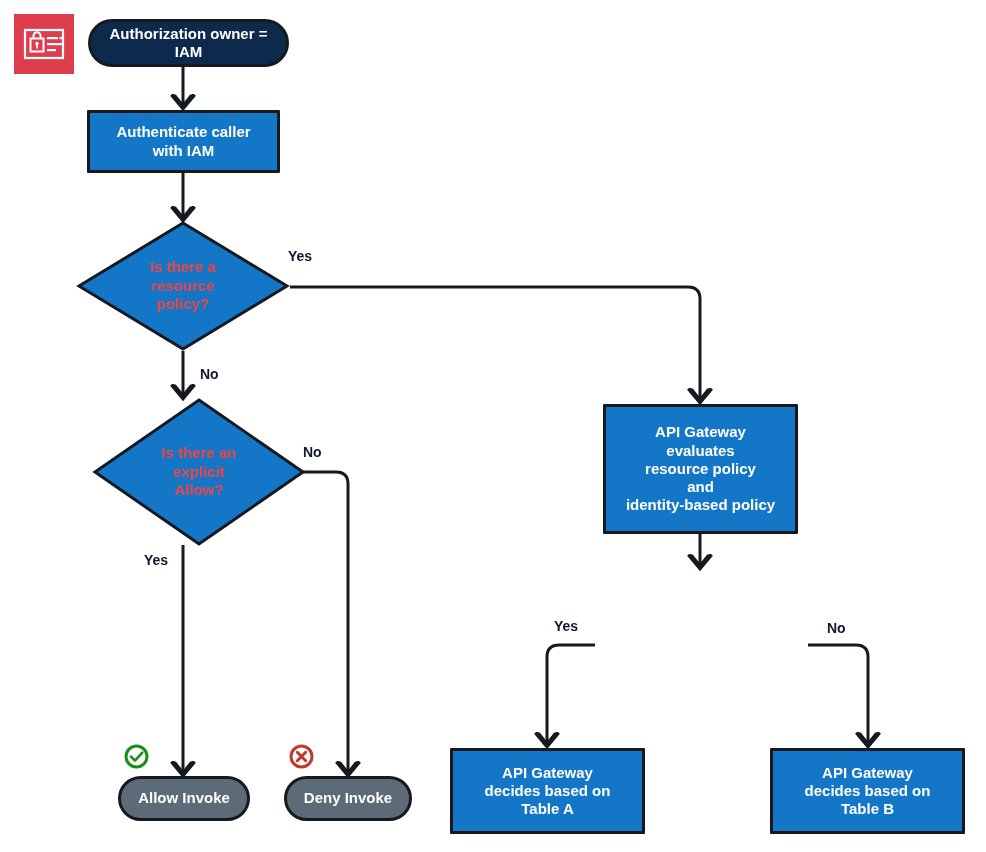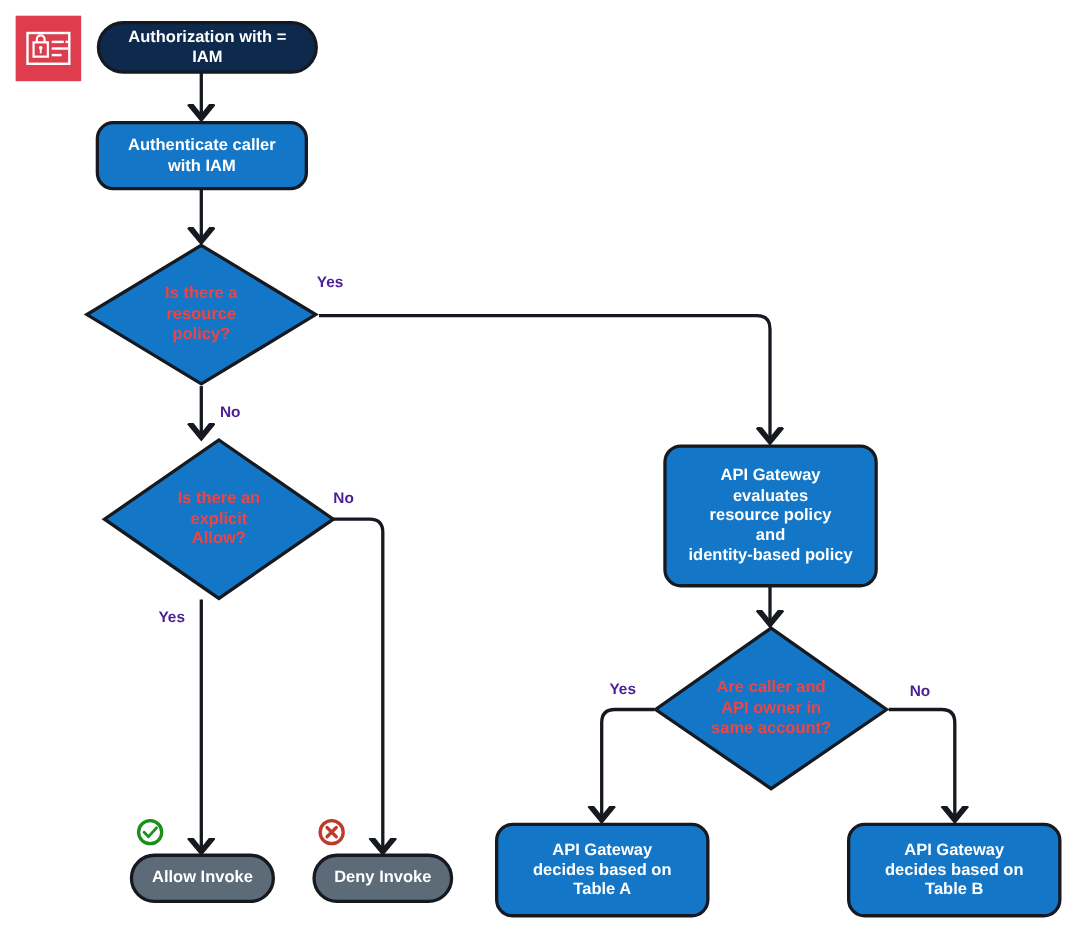--- a/index.html
+++ b/index.html
@@ -44,21 +44,21 @@
   }
   .pill-gray {
     background: #5d6b79;
     border: 3px solid #16191f;
     border-radius: 24px;
     font-size: 15px;
   }
   .box-blue {
     background: #1476c6;
     border: 3px solid #16191f;
-    border-radius: 16px;
+    border-radius: 1px;
     font-size: 15px;
   }
   .diamond {
     position: absolute;
     z-index: 3;
   }
   .diamond svg {
     position: absolute;
     left: 0;
     top: 0;
@@ -74,21 +74,21 @@
     justify-content: center;
     text-align: center;
     color: #ef4444;
     font-weight: bold;
     font-size: 15px;
     line-height: 1.25;
     z-index: 2;
   }
   .edge-label {
     position: absolute;
-    color: #4c1d95;
+    color: #0f172a;
     font-weight: bold;
     font-size: 14px;
     white-space: nowrap;
     z-index: 4;
   }
   .status-icon {
     position: absolute;
     z-index: 5;
   }
   .aws-icon {
@@ -139,21 +139,21 @@
       <path d="M19.5,24.5 v-2.8 a3.5,3.5 0 0 1 7,0 v2.8" fill="none" stroke="#ffffff" stroke-width="2"></path>
       <circle cx="23" cy="29.5" r="1.7" fill="#ffffff"></circle>
       <rect x="22.2" y="30.5" width="1.6" height="4" fill="#ffffff"></rect>
       <rect x="33" y="23" width="11" height="2.2" fill="#ffffff"></rect>
       <rect x="45.5" y="23" width="2.4" height="2.2" fill="#ffffff"></rect>
       <rect x="33" y="29" width="14.9" height="2.2" fill="#ffffff"></rect>
       <rect x="33" y="35" width="9" height="2.2" fill="#ffffff"></rect>
     </svg>
   </div>
 
-  <div class="node pill-dark nline" style="left:88px; top:19px; width:201px; height:48px;">Authorization with =
+  <div class="node pill-dark nline" style="left:88px; top:19px; width:201px; height:48px;">Authorization owner =
 IAM</div>
 
   <div class="node box-blue nline" style="left:87px; top:110px; width:193px; height:63px;">Authenticate caller
 with IAM</div>
 
   <div class="diamond" style="left:76px; top:220px; width:214px; height:132px;">
     <svg width="214" height="132" viewBox="0 0 214 132" xmlns="http://www.w3.org/2000/svg">
       <polygon points="107,3 211,66 107,129 3,66" fill="#1476c6" stroke="#16191f" stroke-width="3"></polygon>
     </svg>
     <div class="dlabel nline">Is there a
@@ -169,28 +169,20 @@
 explicit
 Allow?</div>
   </div>
 
   <div class="node box-blue nline" style="left:603px; top:404px; width:195px; height:130px;">API Gateway
 evaluates
 resource policy
 and
 identity-based policy</div>
 
-  <div class="diamond" style="left:593px; top:568px; width:216px; height:152px;">
-    <svg width="216" height="152" viewBox="0 0 216 152" xmlns="http://www.w3.org/2000/svg">
-      <polygon points="108,3 213,77 108,149 3,77" fill="#1476c6" stroke="#16191f" stroke-width="3"></polygon>
-    </svg>
-    <div class="dlabel nline">Are caller and
-API owner in
-same account?</div>
-  </div>
 
   <div class="node pill-gray" style="left:118px; top:776px; width:132px; height:45px;">Allow Invoke</div>
 
   <div class="node pill-gray" style="left:284px; top:776px; width:128px; height:45px;">Deny Invoke</div>
 
   <div class="node box-blue nline" style="left:450px; top:748px; width:195px; height:86px;">API Gateway
 decides based on
 Table A</div>
 
   <div class="node box-blue nline" style="left:770px; top:748px; width:195px; height:86px;">API Gateway

